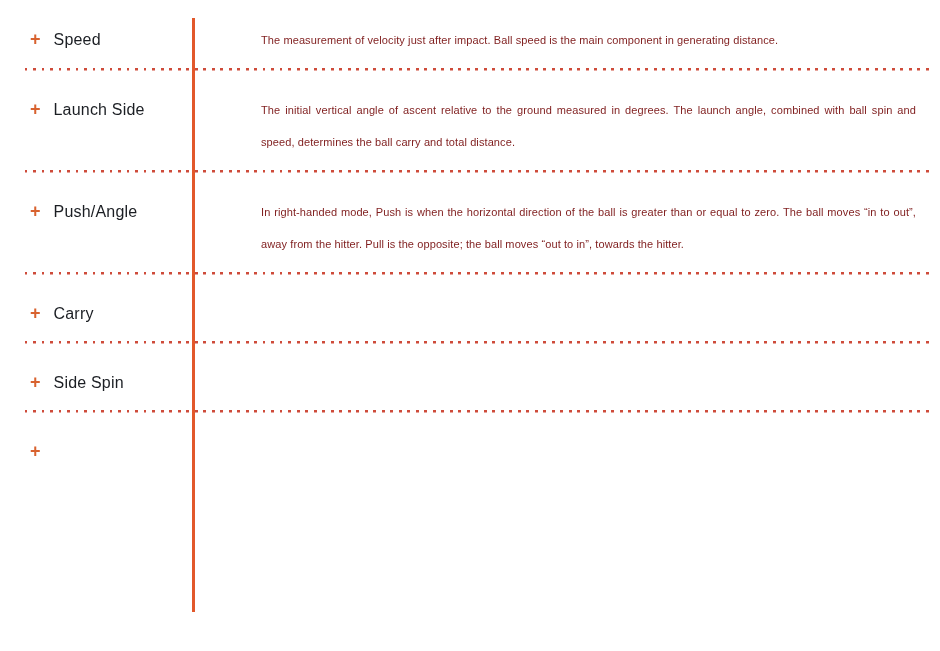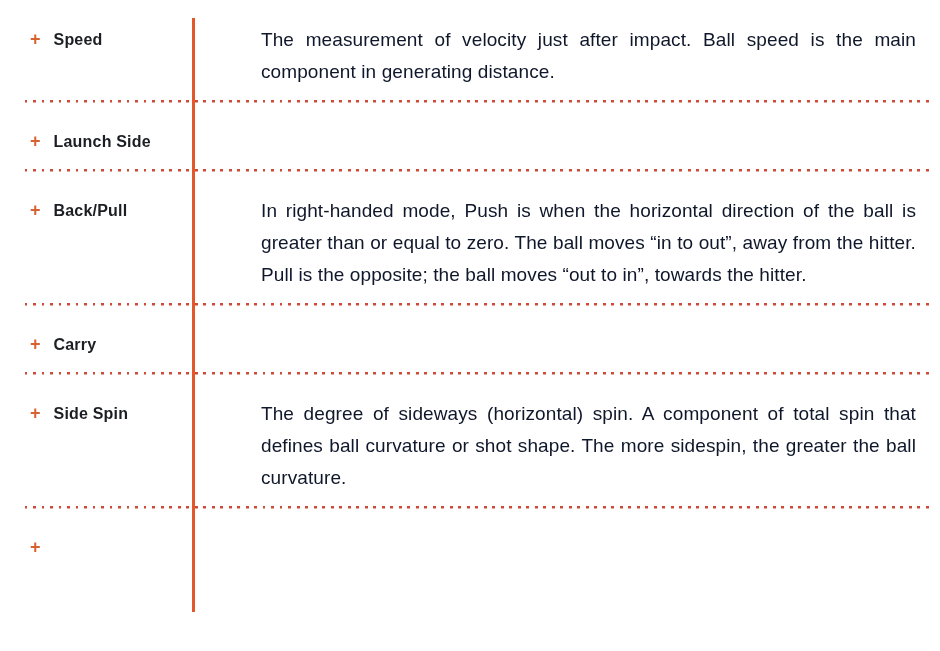--- a/index.html
+++ b/index.html
@@ -46,31 +46,31 @@
     box-sizing: border-box;
   }
   .plus {
     color: #d8622f;
     font-size: 18px;
     font-weight: 700;
     line-height: 31px;
   }
   .term {
     font-size: 16px;
-    font-weight: 700;
+    font-weight: 400;
     line-height: 31px;
     letter-spacing: 0.2px;
     color: #1b1e23;
     white-space: nowrap;
   }
   .def-cell {
-    font-size: 19px;
+    font-size: 11px;
     line-height: 32px;
     text-align: justify;
-    color: #0f172a;
+    color: #7f1d1d;
     padding-right: 24px;
     letter-spacing: 0.1px;
   }
   
   .sep {
     height: 3px;
     margin: 0 8px 0 25px;
     background-image: repeating-linear-gradient(
       to right,
       #ce4b3a 0px, #ce4b3a 2.5px,
@@ -95,49 +95,49 @@
     <div class="def-cell">The measurement of velocity just after impact. Ball speed is the main component in generating distance.</div>
   </div>
 
   <div class="sep"></div>
 
   <div class="row">
     <div class="term-cell">
       <span class="plus">+</span>
       <span class="term">Launch Side</span>
     </div>
+    <div class="def-cell">The initial vertical angle of ascent relative to the ground measured in degrees. The launch angle, combined with ball spin and speed, determines the ball carry and total distance.</div>
   </div>
 
   <div class="sep"></div>
 
   <div class="row">
     <div class="term-cell">
       <span class="plus">+</span>
-      <span class="term">Back/Pull</span>
+      <span class="term">Push/Angle</span>
     </div>
     <div class="def-cell">In right-handed mode, Push is when the horizontal direction of the ball is greater than or equal to zero. The ball moves “in to out”, away from the hitter. Pull is the opposite; the ball moves “out to in”, towards the hitter.</div>
   </div>
 
   <div class="sep"></div>
 
   <div class="row">
     <div class="term-cell">
       <span class="plus">+</span>
       <span class="term">Carry</span>
     </div>
   </div>
 
   <div class="sep"></div>
 
   <div class="row">
     <div class="term-cell">
       <span class="plus">+</span>
       <span class="term">Side Spin</span>
     </div>
-    <div class="def-cell">The degree of sideways (horizontal) spin. A component of total spin that defines ball curvature or shot shape. The more sidespin, the greater the ball curvature.</div>
   </div>
 
   <div class="sep"></div>
 
   <div class="row">
     <div class="term-cell">
       <span class="plus">+</span>
     </div>
   </div>
 </div>

